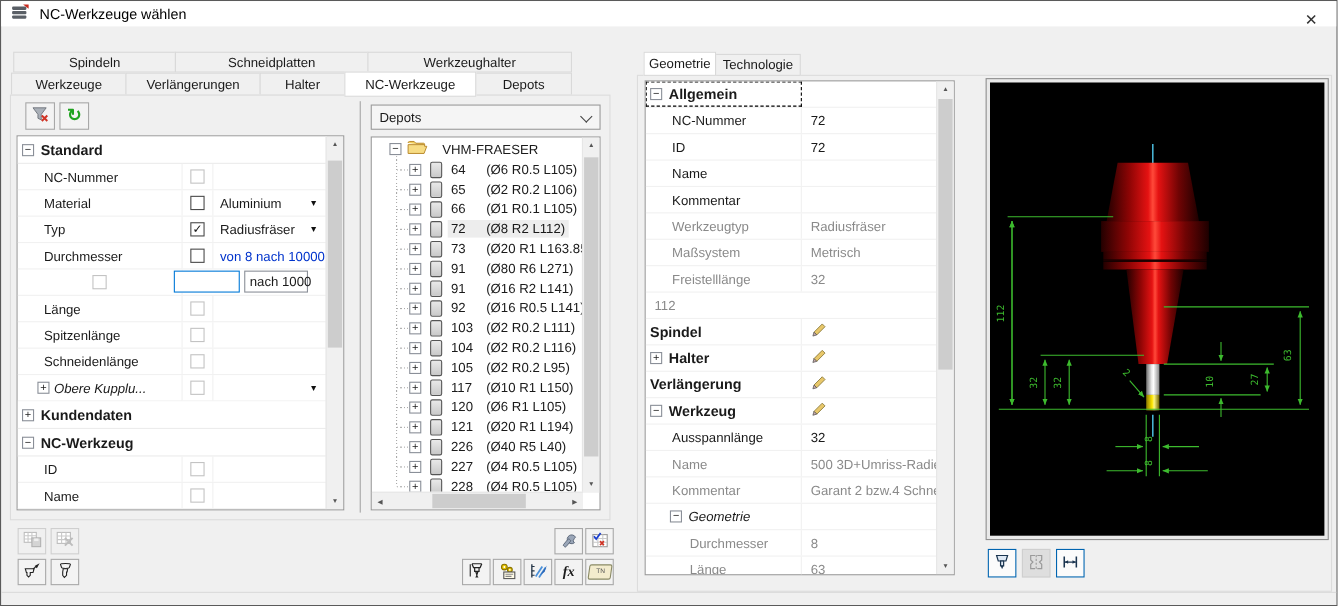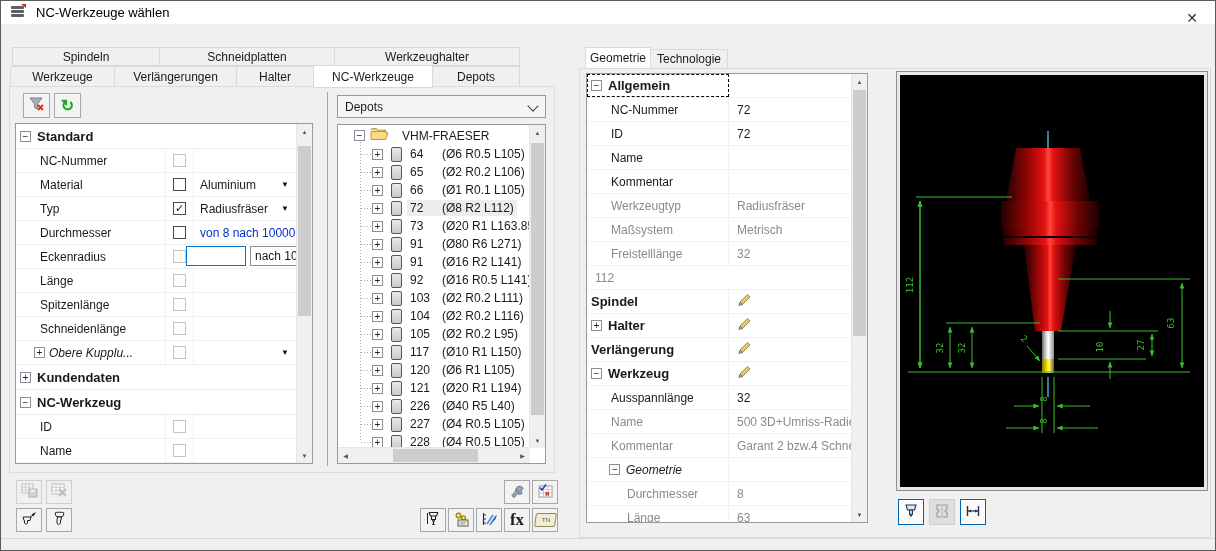--- a/index.html
+++ b/index.html
@@ -180,21 +180,20 @@
           </span>
         </div>
       <div class="pgrow">
           <span class="lbl">Durchmesser</span>
           <span class="cbc">
             <span class="cb"></span>
           </span>
           <span class="val linkval">von 8 nach 10000</span>
         </div>
       <div class="pgrow">
-          <span class="lbl">Eckenradius</span>
           <span class="cbc">
             <span class="cb dis"></span>
           </span>
           <span class="val">
             <span class="editin" value=""></span>
             <span class="editsuf">
               <span>nach 1000</span>
             </span>
           </span>
         </div>
@@ -751,21 +750,21 @@
           <line x1="2.5" y1="8" x2="5" y2="8" stroke="#234"></line>
           <line x1="2.5" y1="12" x2="5" y2="12" stroke="#234"></line>
           <g stroke="#4a90d9" stroke-width="1.6">
             <line x1="6" y1="13" x2="12" y2="4"></line>
             <line x1="9" y1="14" x2="15" y2="5"></line>
           </g>
           <path d="M10 12 L16 3 L14.2 8.8 Z" fill="#2a66b8"></path>
         </svg></span>
   </div>
   <div class="tbtn" style="left:503px;top:507px;width:26px;height:24px;">
-    <span style="font-family:'Liberation Serif',serif;font-weight:bold;font-size:17px;text-align:center;">fx</span>
+    <span style="font-family:'Liberation Serif',serif;font-style:italic;font-weight:bold;font-size:13px;text-align:center;">fx</span>
   </div>
   <div class="tbtn" style="left:531px;top:507px;width:26px;height:24px;">
     <span style="position:relative;display:flex;align-items:center;justify-content:center;width:19px;height:12px;background:#f3eccd;border:1px solid #8a8a66;border-radius:2px;transform:skewX(-8deg);">
       <span style="font-size:6px;color:#555;transform:skewX(8deg);">TN</span>
     </span>
   </div>
 
   <div class="botline"></div>
 </div>
 

